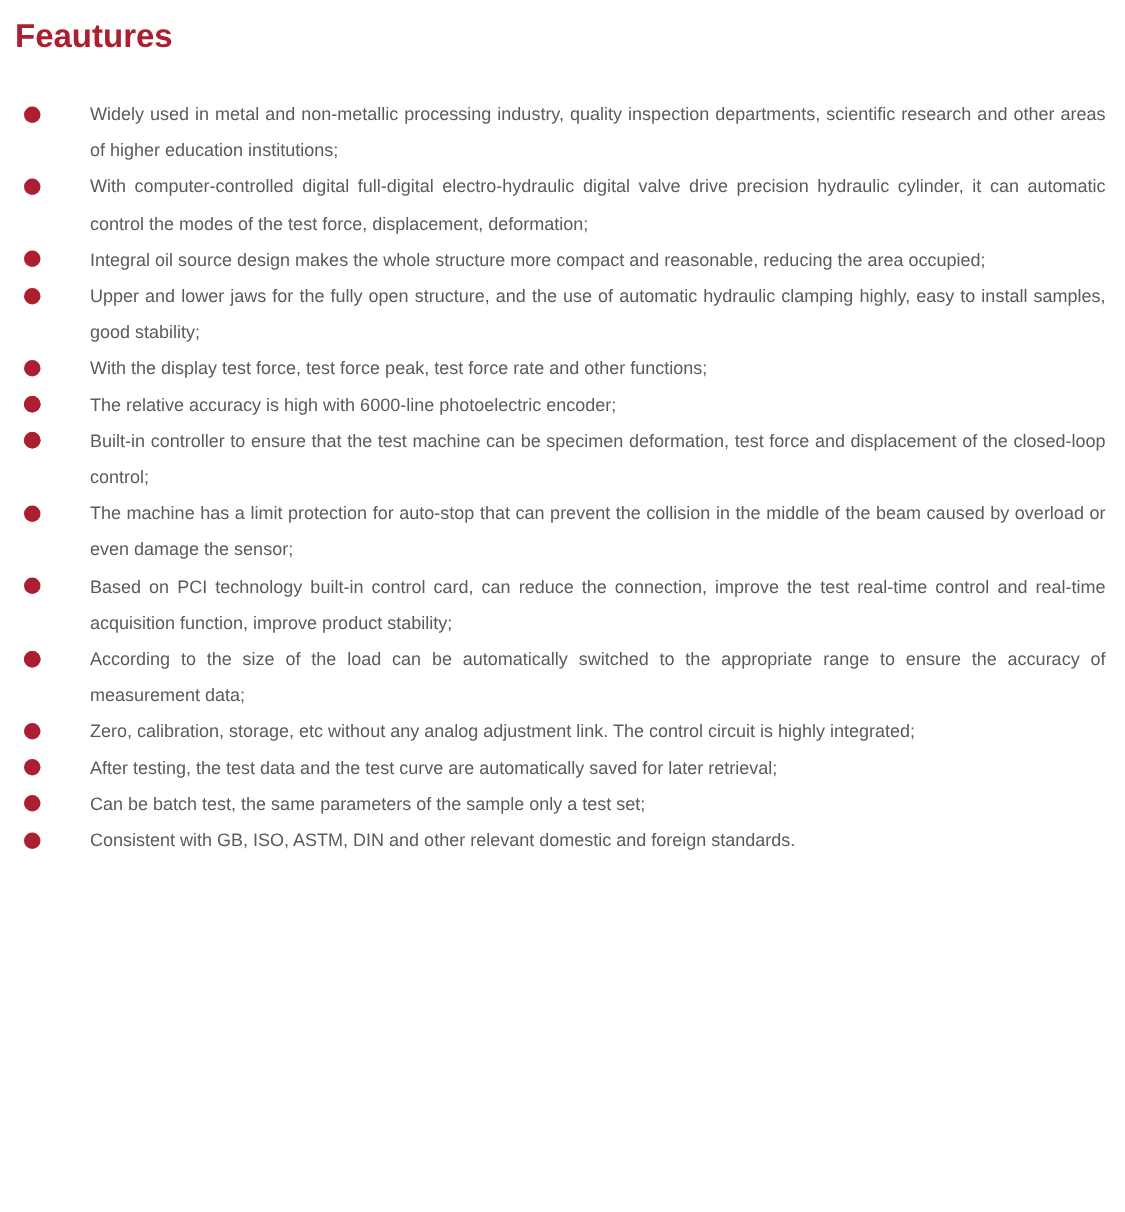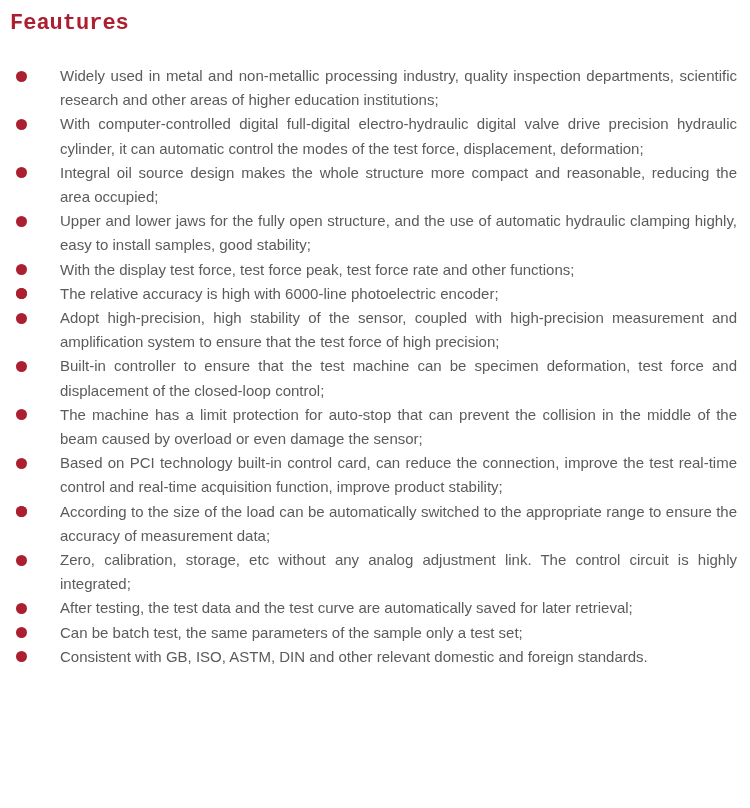--- a/index.html
+++ b/index.html
@@ -12,36 +12,36 @@
     height: 808px;
     overflow: hidden;
     font-family: "Liberation Sans", sans-serif;
   }
   .doc {
     box-sizing: border-box;
     width: 750px;
     padding: 10px 13px 0 10px;
   }
   .page-title {
-    font-family: Liberation Mono, monospace;
+    font-family: Liberation Sans, sans-serif;
     font-size: 22px;
     font-weight: bold;
     line-height: 28px;
     margin: 0;
     color: var(--accent, #ac1f30);
   }
   ul.features {
     list-style: none;
     margin: 26px 0 0 0;
     padding: 0;
   }
   li.feature {
     position: relative;
     padding-left: 50px;
-    font-size: 15px;
+    font-size: 12px;
     line-height: 24.2px;
     color: var(--body-text, #5b5b5b);
     text-align: justify;
   }
   li.feature .bullet {
     position: absolute;
     left: 6px;
     top: 6.5px;
     width: 11px;
     height: 11px;
@@ -85,21 +85,20 @@
     <span class="bullet"></span>
   </li>
 
   <li class="feature">
     <span class="bullet"></span>
     <span class="feature-text">The relative accuracy is high with 6000-line photoelectric encoder;</span>
   </li>
 
   <li class="feature">
     <span class="bullet"></span>
-    <span class="feature-text">Adopt high-precision, high stability of the sensor, coupled with high-precision measurement and amplification system to ensure that the test force of high precision;</span>
   </li>
 
   <li class="feature">
     <span class="bullet"></span>
     <span class="feature-text">Built-in controller to ensure that the test machine can be specimen deformation, test force and displacement of the closed-loop control;</span>
   </li>
 
   <li class="feature">
     <span class="bullet"></span>
     <span class="feature-text">The machine has a limit protection for auto-stop that can prevent the collision in the middle of the beam caused by overload or even damage the sensor;</span>

